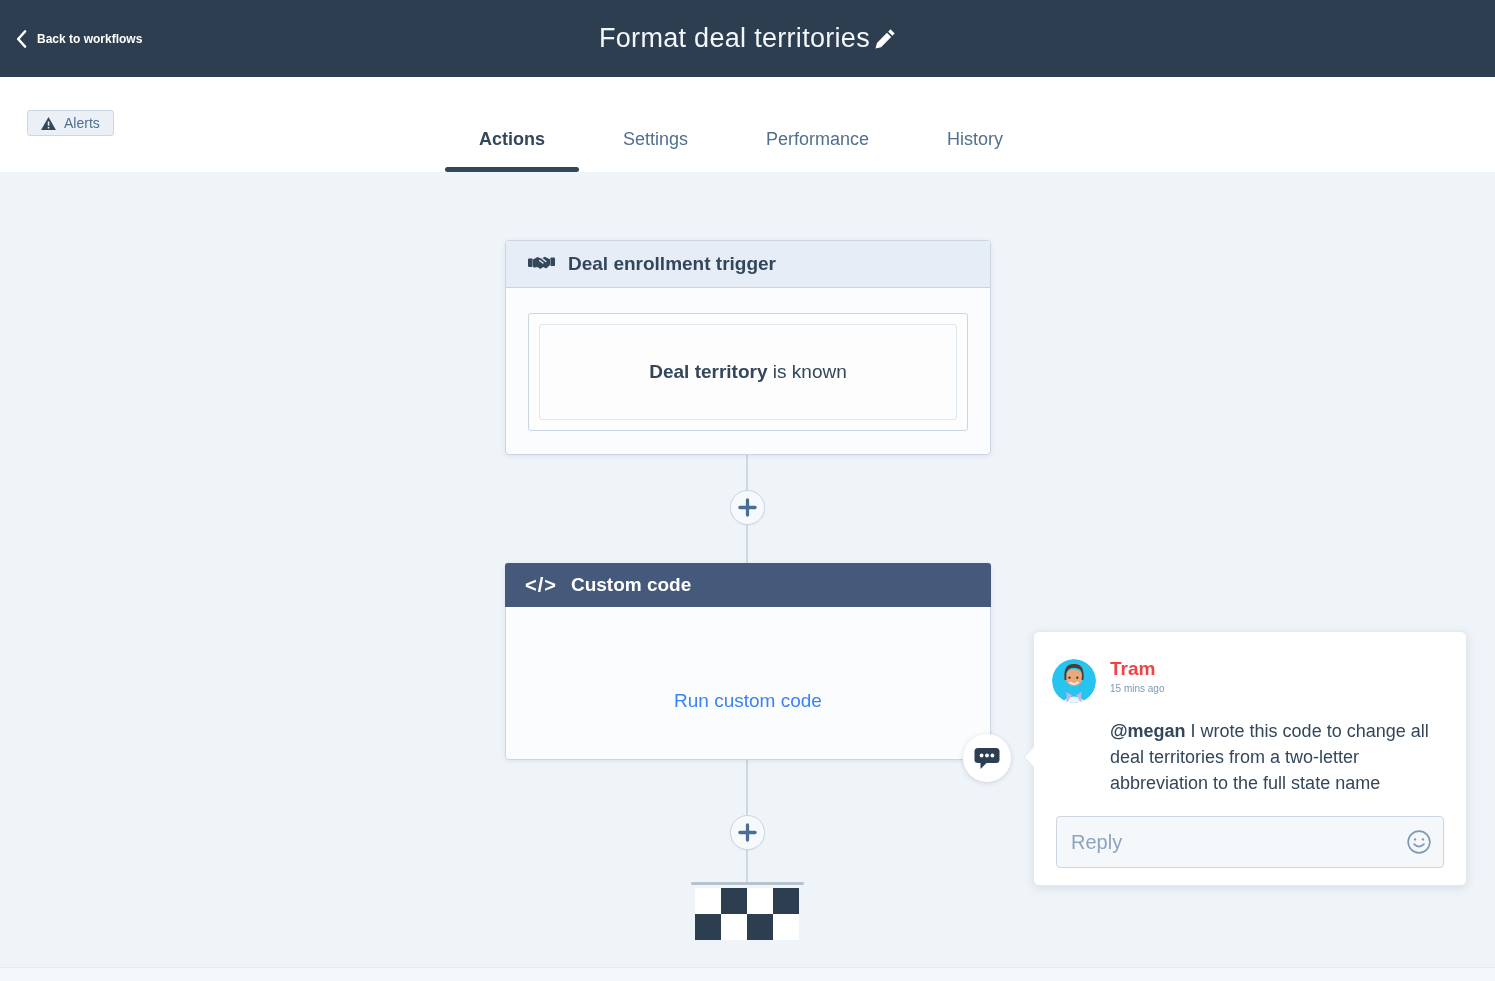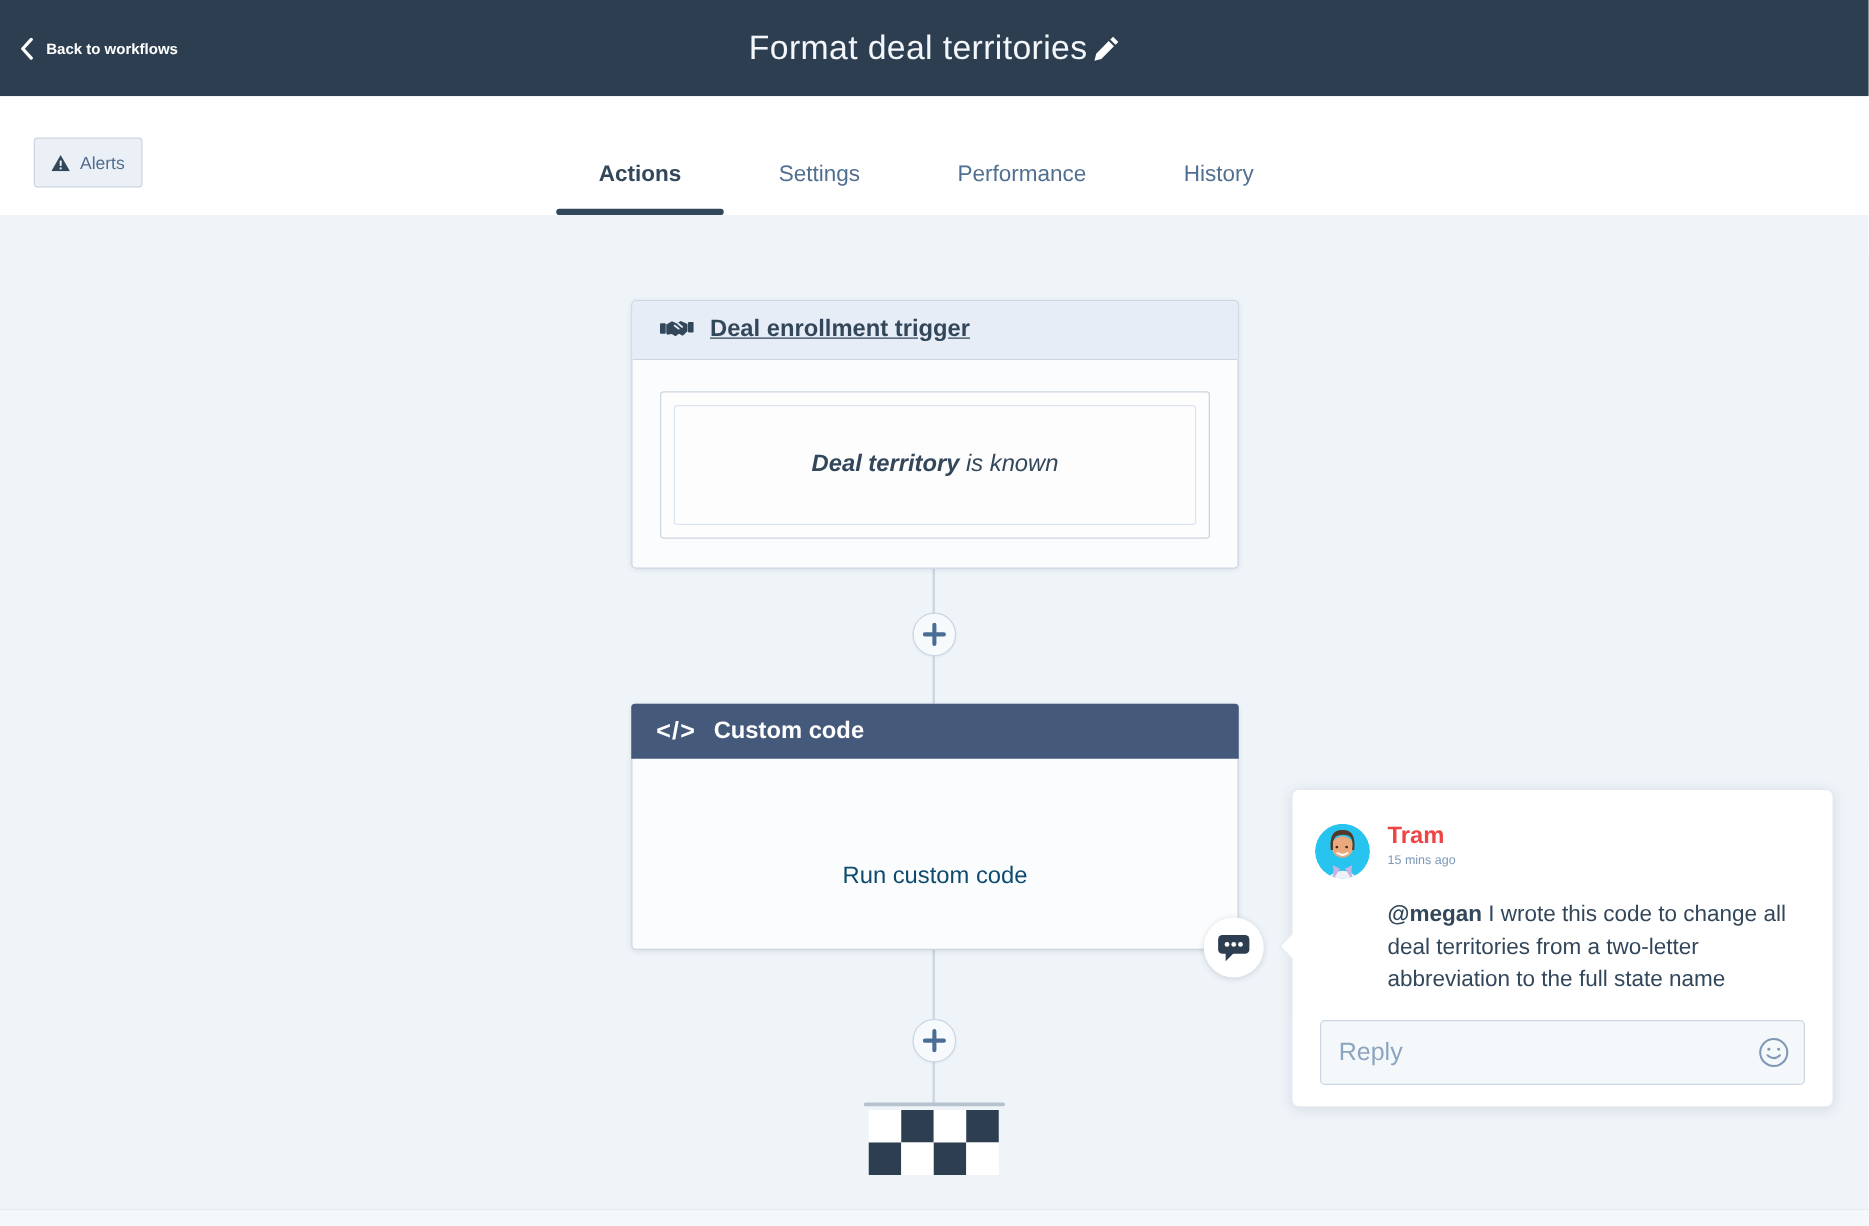--- a/index.html
+++ b/index.html
@@ -26,21 +26,21 @@
   }
   .topbar-title { color:#f3f6fa; font-size:27px; font-weight:400; letter-spacing:.3px; }
   .pencil-btn { pointer-events:auto; cursor:pointer; display:flex; }
 
   
   .tabbar {
     position:absolute; left:0; top:77px; width:100%; height:95px;
     background:#ffffff;
   }
   .alerts-btn {
-    position:absolute; left:27px; top:33px; height:40px;
+    position:absolute; left:27px; top:33px; height:26px;
     display:flex; align-items:center; gap:8px; padding:0 13px;
     background:#eaf0f6; border:1px solid #cbd6e2; border-radius:3px;
     font-size:14px; color:#506e91; cursor:pointer;
   }
   .tabs {
     position:absolute; left:0; right:13px; bottom:0; display:flex;
     justify-content:center; gap:10px; align-items:flex-end;
   }
   .tab {
     padding:0 34px 22px 34px; font-size:18px; color:#516f90;
@@ -67,45 +67,44 @@
 
   
   .node-card {
     position:absolute; left:505px; width:486px;
     border-radius:4px; box-shadow:0 1px 4px rgba(45,62,80,.10);
   }
   .trigger-card { top:68px; height:215px; background:#fbfcfe; border:1px solid #cbd6e2; }
   .trigger-header {
     height:47px; background:#e7edf6; border-bottom:1px solid #cbd6e2;
     border-radius:4px 4px 0 0; display:flex; align-items:center; gap:13px;
-    padding:0 22px; font-size:19px; font-weight:bold; color:#33475b;text-decoration:underline;
+    padding:0 22px; font-size:19px; font-weight:bold; color:#33475b;
   }
   .trigger-body { position:relative; height:167px; padding:25px 22px 24px 22px; }
   .filter-box {
     height:100%; background:#fdfdfe; border:1px solid #cbd6e2; border-radius:3px;
     padding:10px;
-    font-style:italic;
   }
   .filter-box-inner {
     height:100%; border:1px solid #dde5ee; border-radius:3px;
     display:flex; align-items:center; justify-content:center;
     font-size:19px; color:#33475b;
   }
   .filter-bold { font-weight:bold; }
 
   .action-card { top:391px; height:197px; background:#fbfcfd; border:1px solid #cbd6e2; }
   .action-header {
     height:44px; background:#45597a; border-radius:3px 3px 0 0; margin:-1px -1px 0 -1px;
     display:flex; align-items:center; gap:14px; padding:0 20px;
     font-size:19px; font-weight:bold; color:#ffffff;
   }
   .code-glyph { font-size:20px; font-weight:bold; letter-spacing:1px; color:#ffffff; }
   .action-body {
     height:188px; display:flex; align-items:center; justify-content:center;
-    font-size:19px; color:#0c4a6e;
+    font-size:19px; color:#3b82f6;
   }
 
   
   .plus-btn {
     position:absolute; left:730px; width:35px; height:35px; border-radius:50%;
     background:#f7fafc; border:1px solid #cbd6e2;
     display:flex; align-items:center; justify-content:center; cursor:pointer;
     box-shadow:0 1px 2px rgba(45,62,80,.06);
   }
   .plus-btn-1 { top:318px; }

